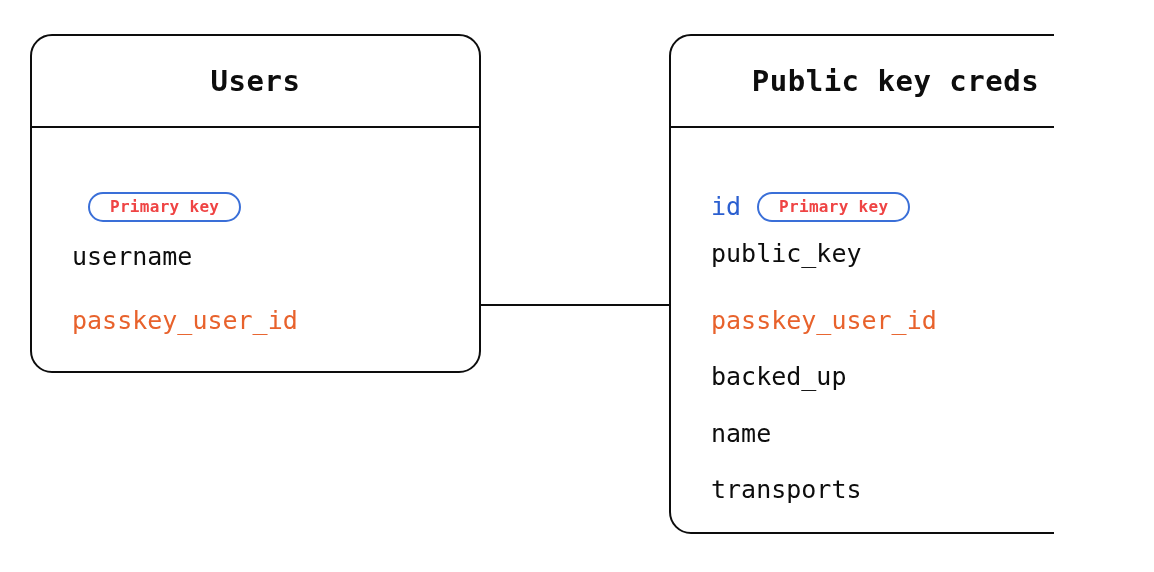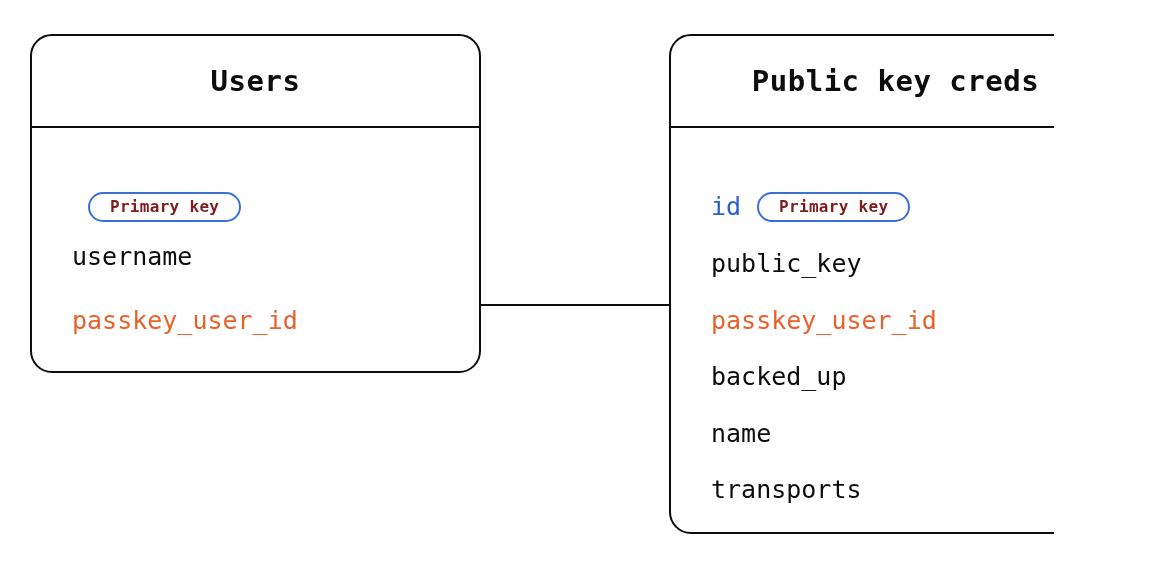--- a/index.html
+++ b/index.html
@@ -94,21 +94,21 @@
     box-sizing: border-box;
     height: 30px;
     padding: 0 20px;
     border: 2px solid #3a6fd8;
     border-radius: 15px;
     background: #ffffff;
   }
   .badge-label {
     font-size: 16px;
     font-weight: bold;
-    color: #7f1d1d;
+    color: #ef4444;
     letter-spacing: 0.3px;
     line-height: 1;
     white-space: nowrap;
   }
 </style>
 </head>
 <body>
 
 <div id="canvas">
 
@@ -147,21 +147,21 @@
 
     <div class="entity-fields">
 
       <div class="field-row" style="top:62px;justify-content:space-between;">
         <span class="field-name pk">id</span>
         <span class="badge">
           <span class="badge-label">Primary key</span>
         </span>
       </div>
 
-      <div class="field-row" style="top:119px;">
+      <div class="field-row" style="top:109px;">
         <span class="field-name plain">public_key</span>
       </div>
 
       <div class="field-row" style="top:176px;">
         <span class="field-name fk">passkey_user_id</span>
       </div>
 
       <div class="field-row" style="top:232px;align-items:flex-end;">
         <span class="field-name plain">backed_up</span>
       </div>

